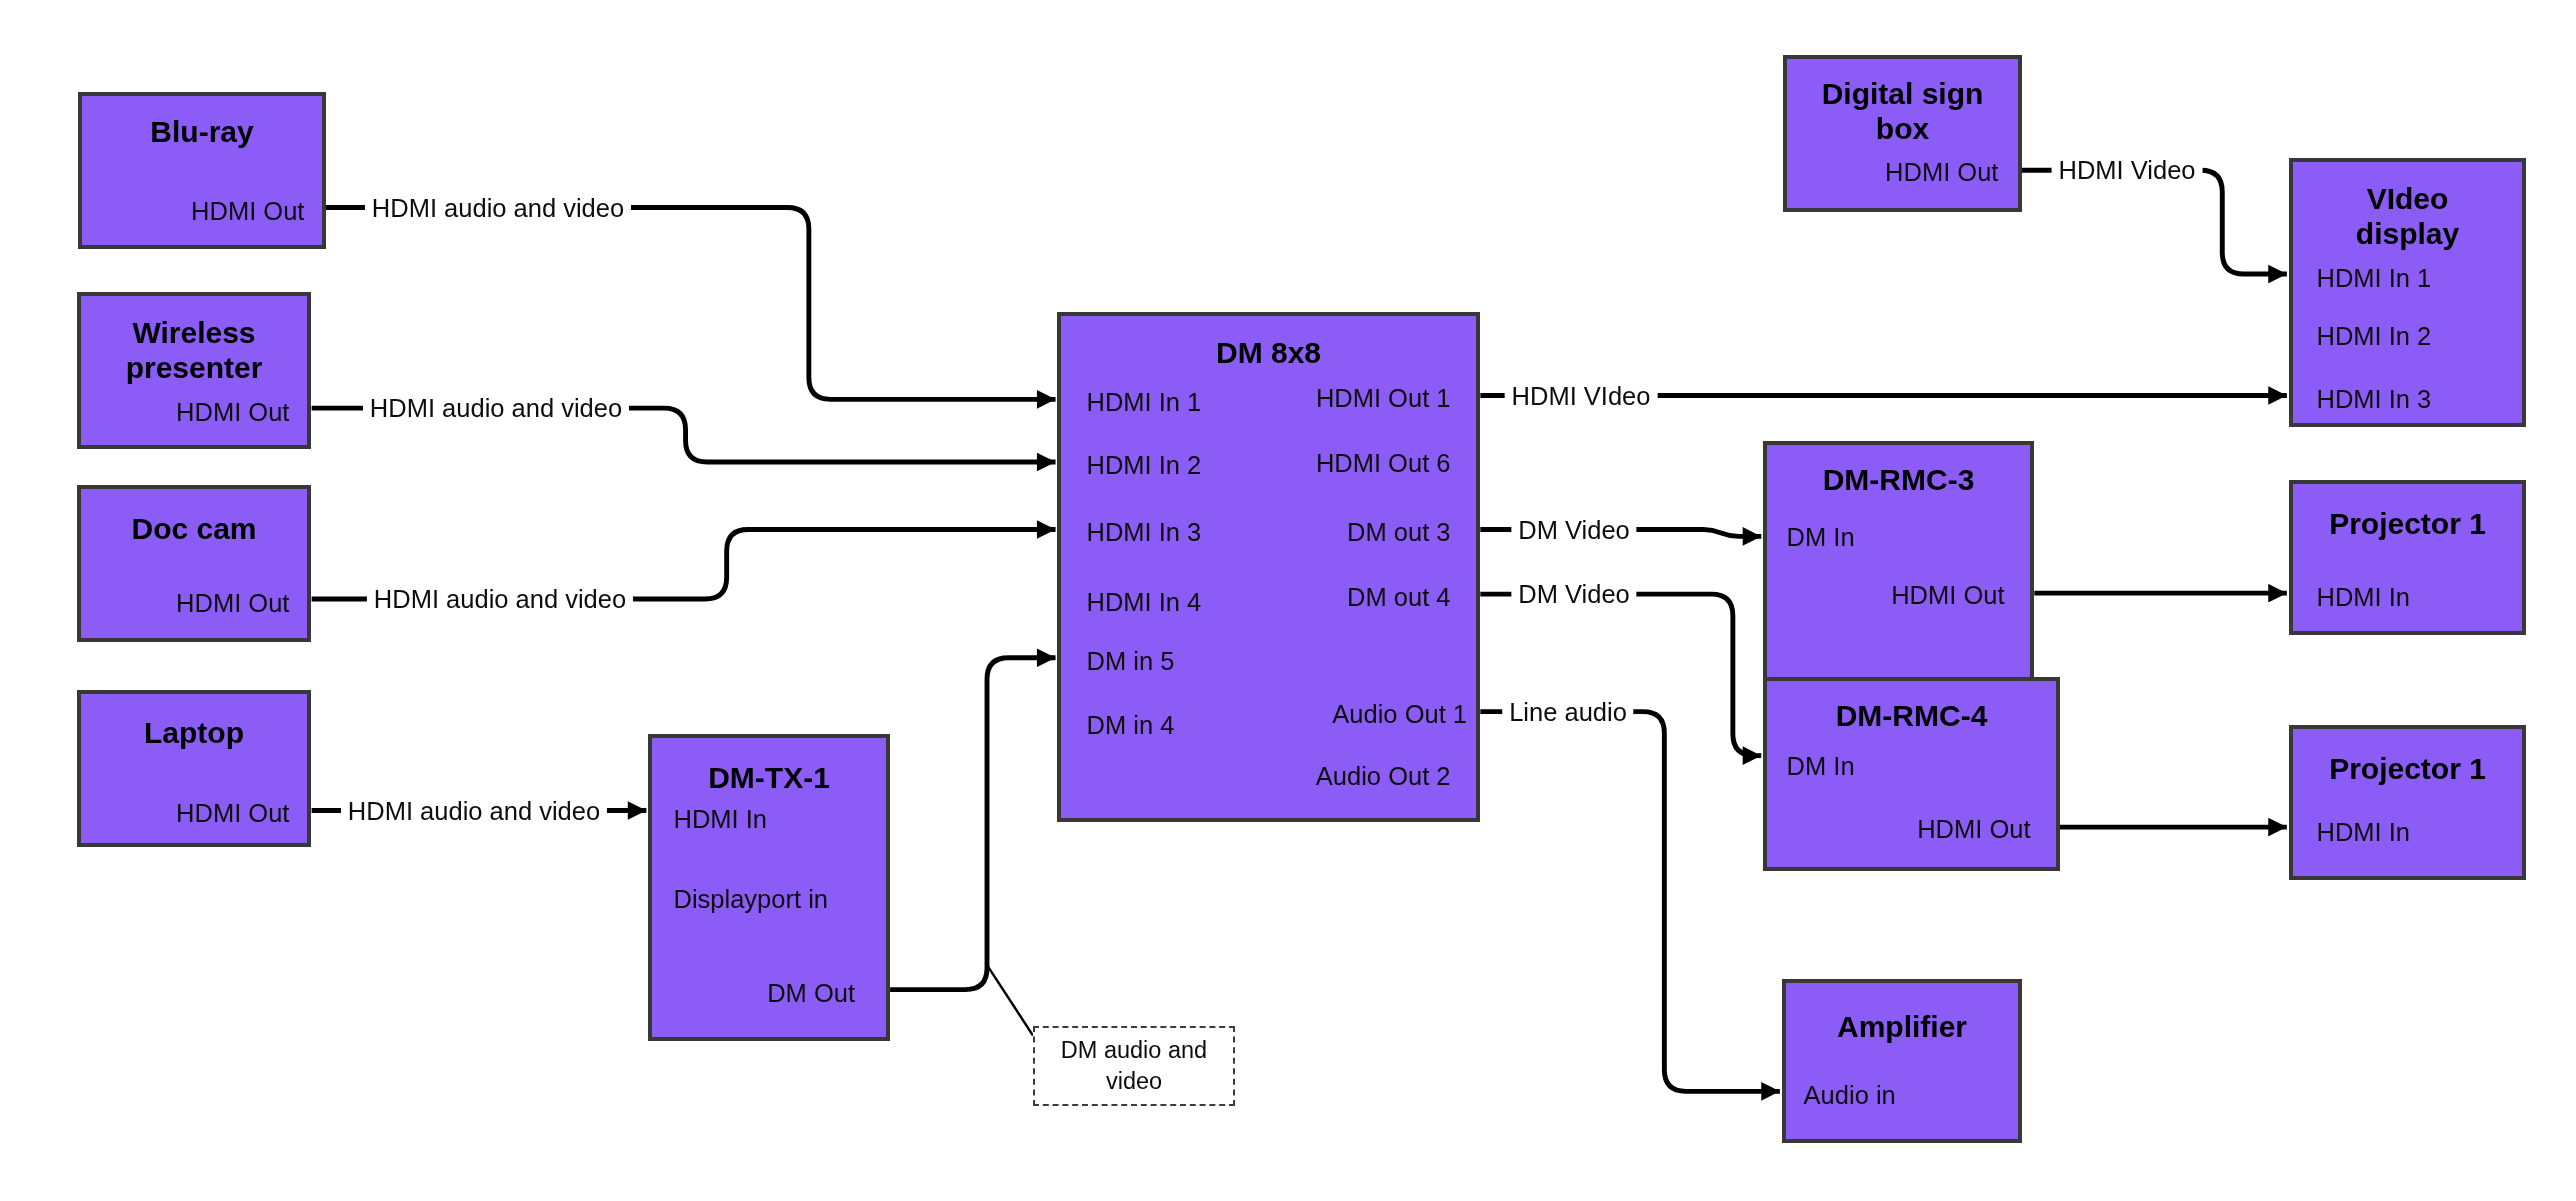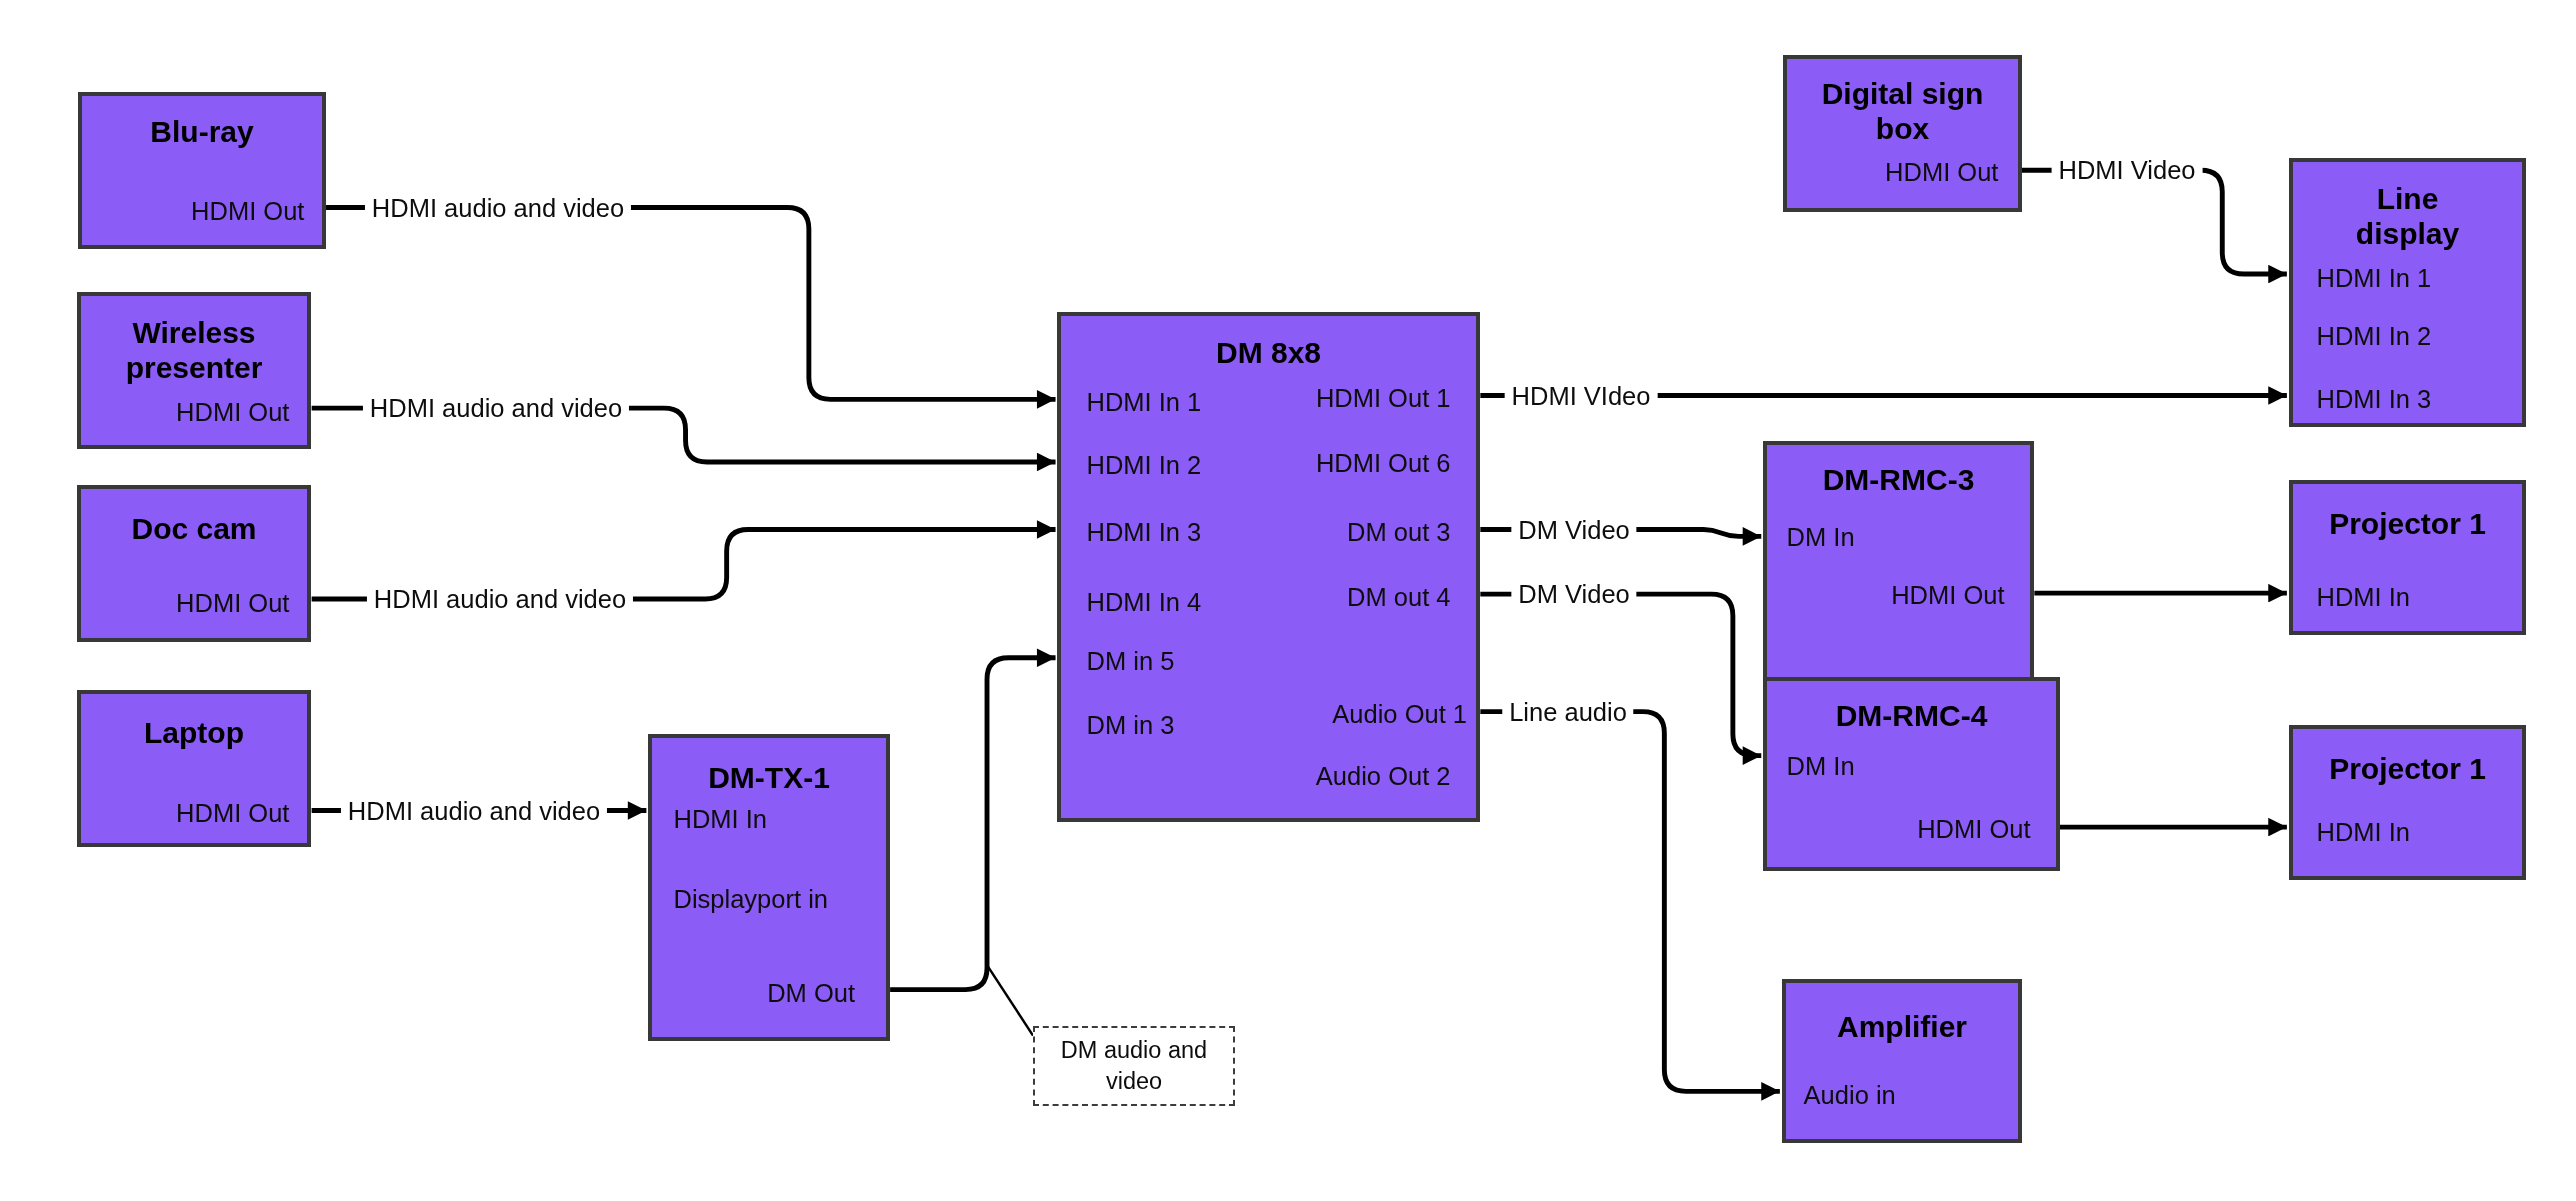--- a/index.html
+++ b/index.html
@@ -108,36 +108,36 @@
     <div class="port" style="top:256px;right:31px;">DM Out</div>
   </div>
 
   <div class="node" style="left:1057px;top:312px;width:423px;height:510px;">
     <div class="title" style="top:37px;">DM 8x8</div>
     <div class="port" style="top:87px;left:25.5px;">HDMI In 1</div>
     <div class="port" style="top:150px;left:25.5px;">HDMI In 2</div>
     <div class="port" style="top:217px;left:25.5px;">HDMI In 3</div>
     <div class="port" style="top:287px;left:25.5px;">HDMI In 4</div>
     <div class="port" style="top:346px;left:25.5px;">DM in 5</div>
-    <div class="port" style="top:410px;left:25.5px;">DM in 3</div>
+    <div class="port" style="top:410px;left:25.5px;">DM in 4</div>
     <div class="port" style="top:83px;right:25.5px;">HDMI Out 1</div>
     <div class="port" style="top:148px;right:25.5px;">HDMI Out 6</div>
     <div class="port" style="top:217px;right:25.5px;">DM out 3</div>
     <div class="port" style="top:282px;right:25.5px;">DM out 4</div>
     <div class="port" style="top:399px;right:9px;">Audio Out 1</div>
     <div class="port" style="top:461px;right:25.5px;">Audio Out 2</div>
   </div>
 
   <div class="node" style="left:1783px;top:55px;width:239px;height:157px;">
     <div class="title wrap" style="top:52px;width:186px;">Digital sign box</div>
     <div class="port" style="top:114px;right:19.6px;">HDMI Out</div>
   </div>
 
   <div class="node" style="left:2289px;top:158px;width:237px;height:269px;">
-    <div class="title wrap" style="top:54px;width:157px;">Line display</div>
+    <div class="title wrap" style="top:54px;width:157px;">VIdeo display</div>
     <div class="port" style="top:117px;left:23.5px;">HDMI In 1</div>
     <div class="port" style="top:175px;left:23.5px;">HDMI In 2</div>
     <div class="port" style="top:238px;left:23.5px;">HDMI In 3</div>
   </div>
 
   <div class="node" style="left:1763px;top:441px;width:271px;height:240px;">
     <div class="title" style="top:35px;">DM-RMC-3</div>
     <div class="port" style="top:93px;left:19.6px;">DM In</div>
     <div class="port" style="top:151px;right:25.5px;">HDMI Out</div>
   </div>

